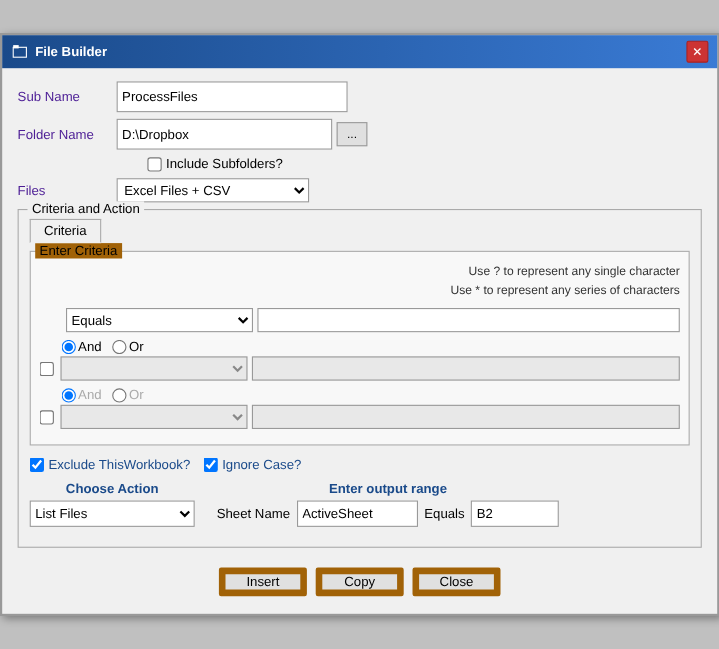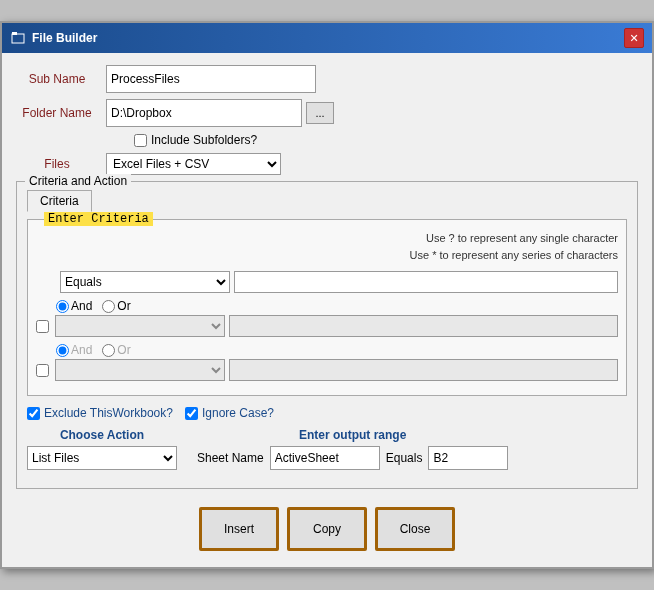--- a/index.html
+++ b/index.html
@@ -59,23 +59,23 @@
     .dialog-body {
       padding: 12px 14px;
     }
     .form-row {
       display: flex;
       align-items: center;
       margin-bottom: 6px;
     }
     .form-label {
       width: 90px;
-      text-align: center;
+      text-align: left;
       padding-right: 8px;
-      color: #7f1d1d;
+      color: #4c1d95;
       font-size: 12px;
     }
     .form-input {
       border: 1px solid #999;
       background: white;
       padding: 2px 4px;
       font-size: 12px;
       height: 28px;
     }
     .input-subname { width: 210px; }
@@ -144,26 +144,25 @@
     }
     .criteria-group {
       border: 1px solid #aaa;
       padding: 10px 8px 8px 8px;
       position: relative;
       background: #f8f8f8;
     }
     .criteria-legend {
       position: absolute;
       top: -8px;
-      left: 16px;
-      background: #fde047;
+      left: 4px;
+      background: #a16207;
       padding: 0 4px;
       font-size: 12px;
       color: #000;
-      font-family: Liberation Mono, monospace;
     }
     .criteria-hint {
       text-align: right;
       font-size: 11px;
       color: #333;
       margin-bottom: 8px;
       line-height: 1.5;
     }
     .criteria-row {
       display: flex;
@@ -273,23 +272,23 @@
     .sheet-input { width: 110px; }
     .range-input { width: 80px; }
     .buttons-row {
       display: flex;
       justify-content: center;
       gap: 8px;
       padding: 8px 0 4px 0;
     }
     .action-btn {
       width: 80px;
-      height: 44px;
+      height: 26px;
       background: #e0e0e0;
-      border: 3px solid #a16207;
+      border: 6px solid #a16207;
       font-size: 12px;
       cursor: pointer;
       border-radius: 2px;
     }
     .disabled-input {
       background: #e8e8e8;
       color: #888;
     }
     .radio-disabled {
       color: #aaa;

